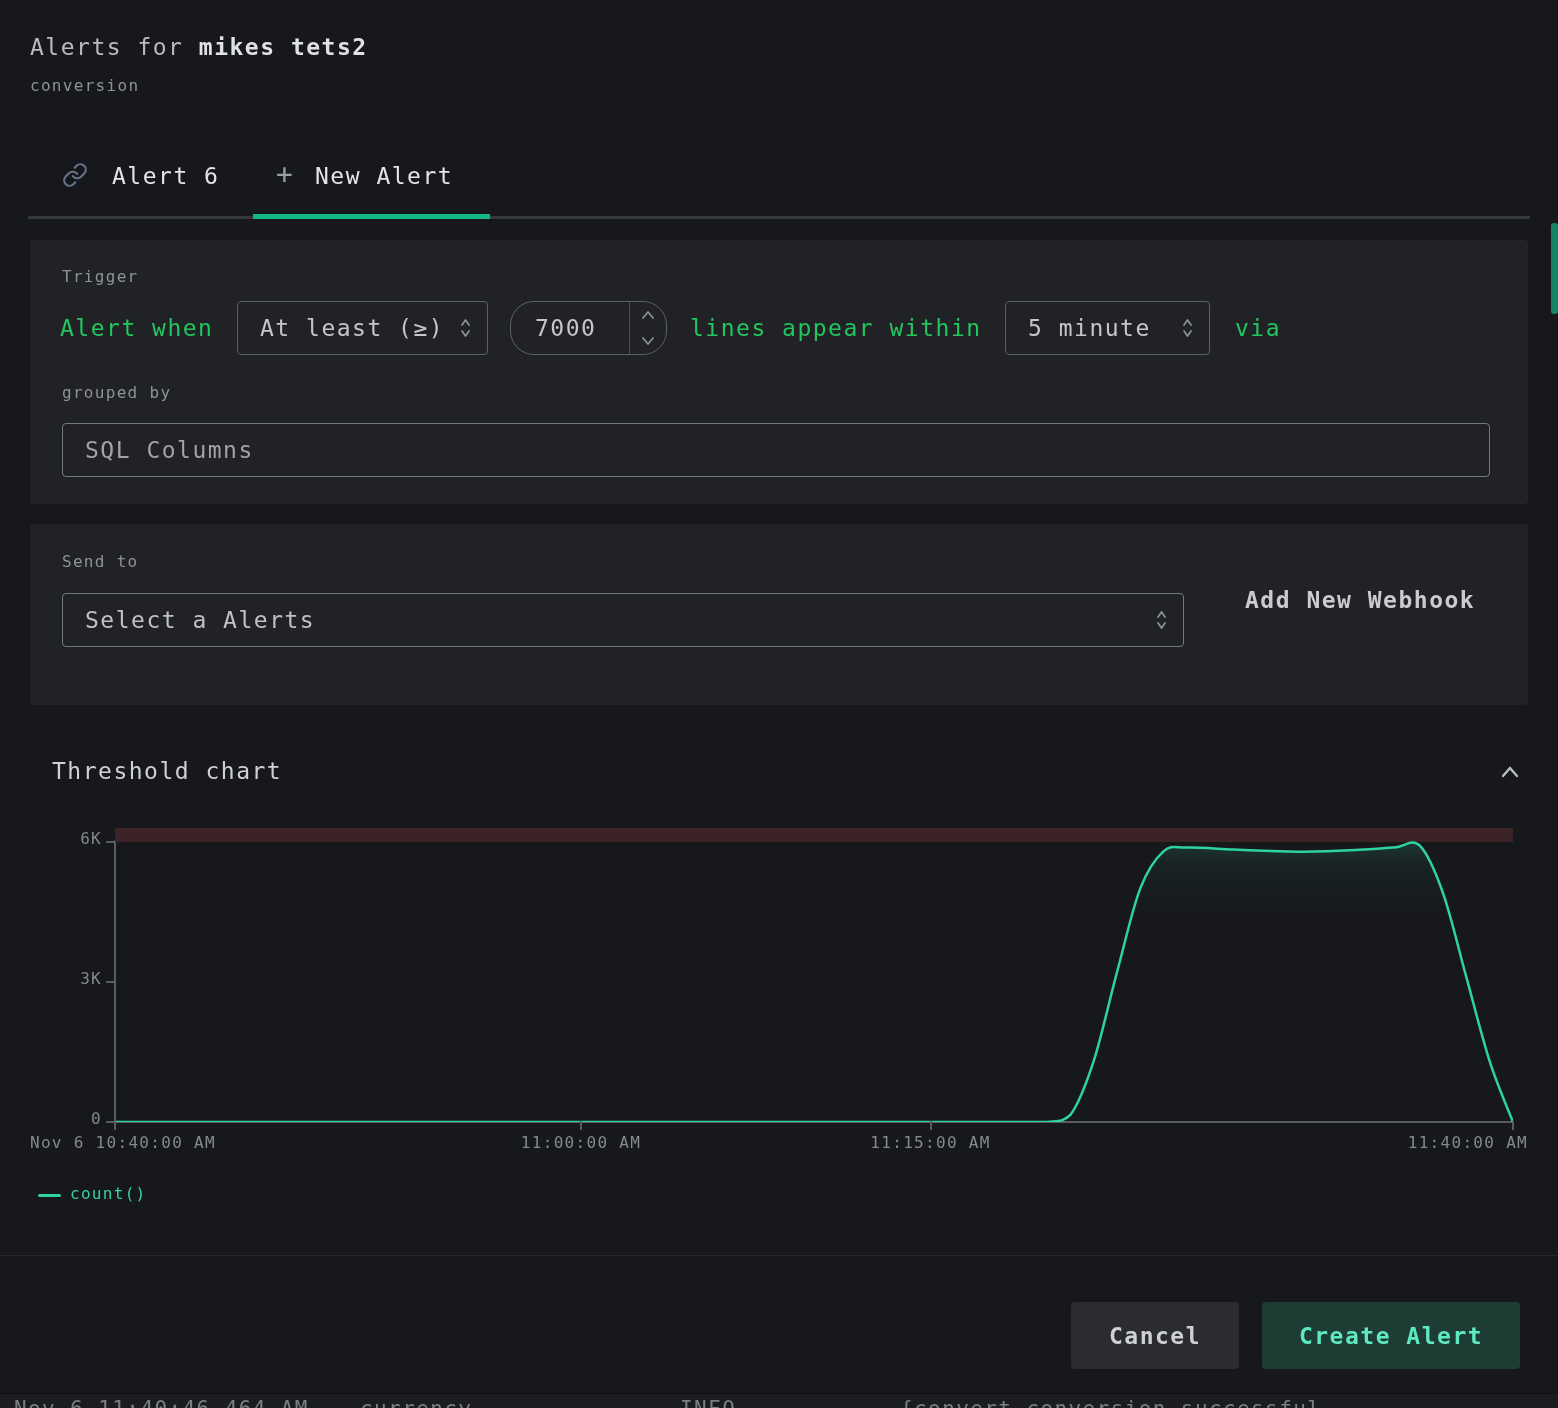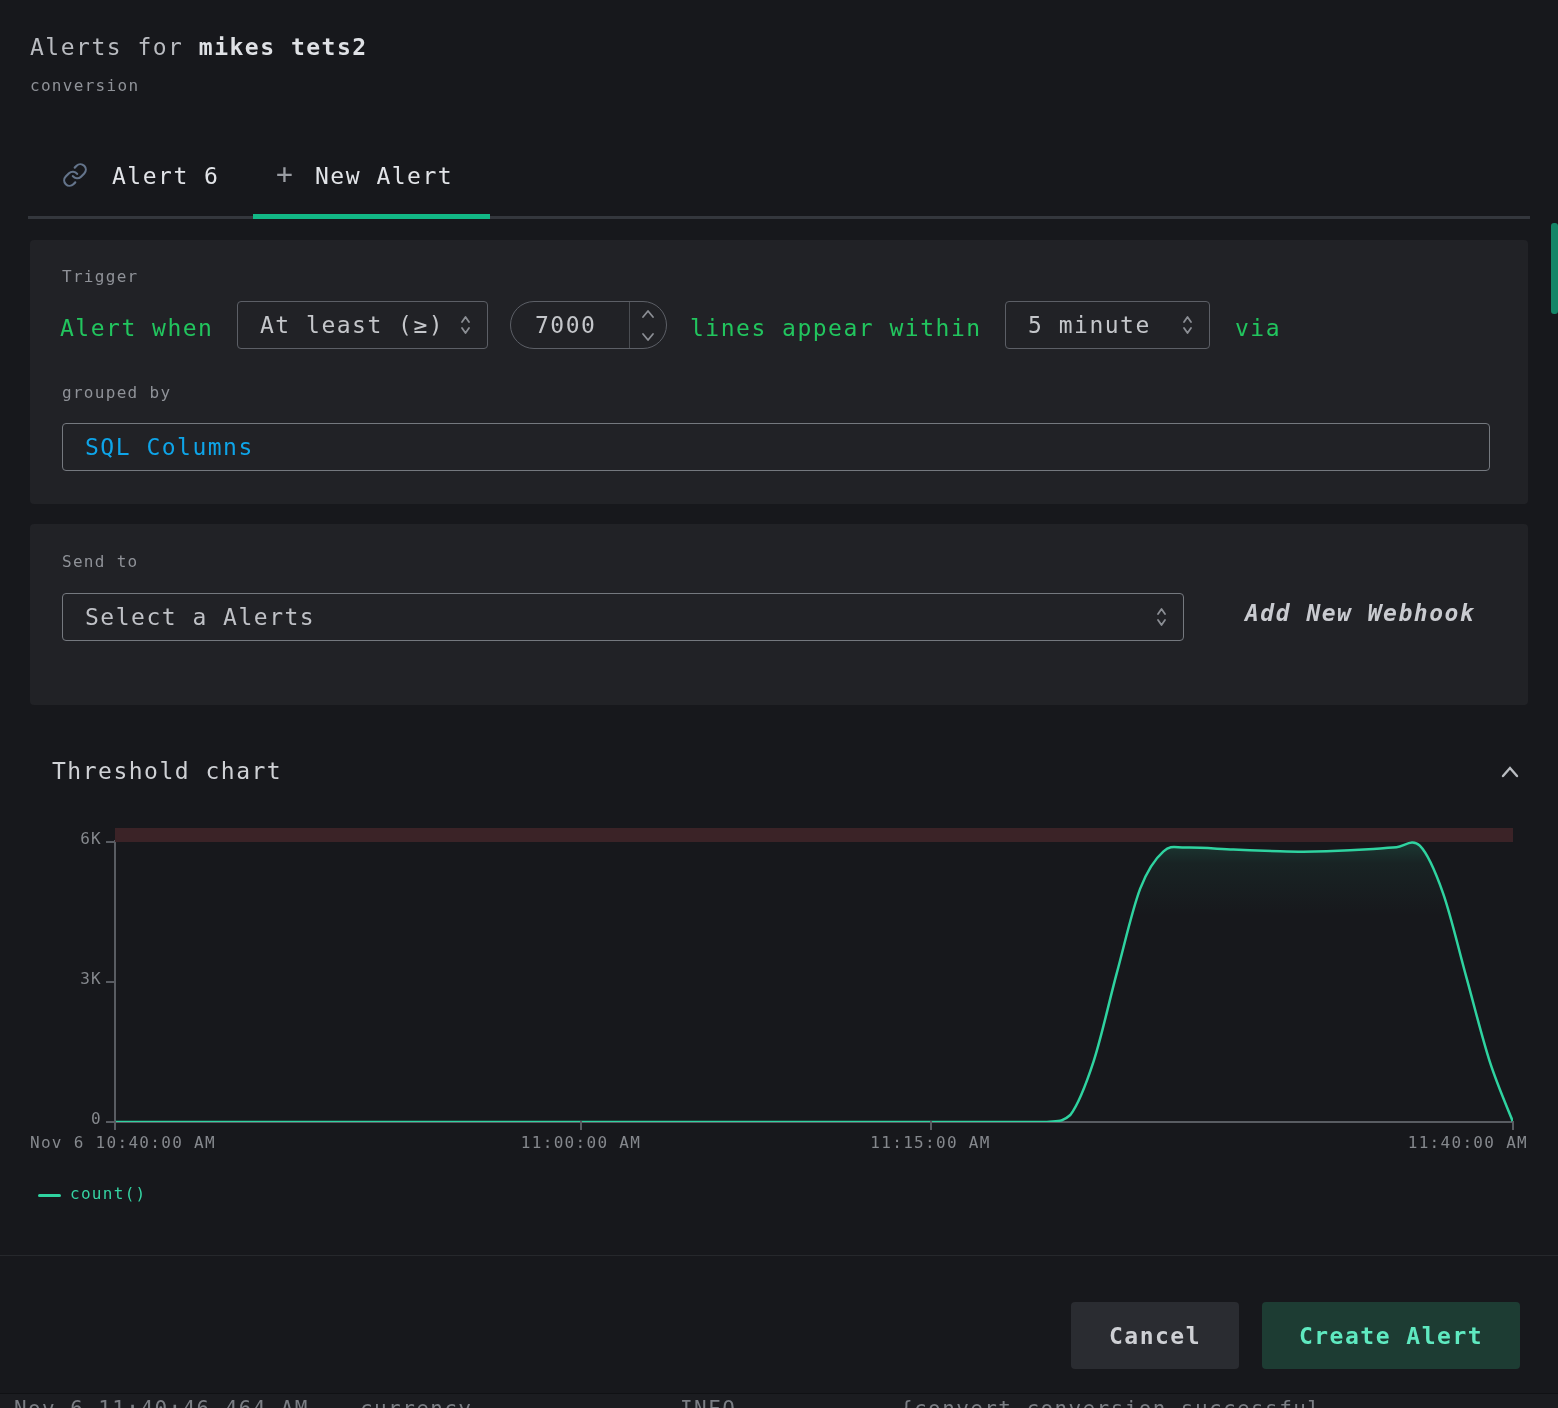--- a/index.html
+++ b/index.html
@@ -34,41 +34,41 @@
   .panel-send    { left:30px; top:524px; width:1498px; height:181px; }
 
   .lbl-trigger { left:62px; top:267px; }
   .lbl-grouped { left:62px; top:383px; }
   .lbl-sendto  { left:62px; top:552px; }
 
   .row-text { top:301px; height:54px; line-height:54px; color:#22c55e; }
 
   .select, .num-input, .text-input {
     background:#212226; border:1px solid #5c5f66; border-radius:4px;
-    height:48px; display:flex; align-items:center;
+    height:54px; display:flex; align-items:center;
   }
   .select { justify-content:space-between; padding:0 14px 0 22px; cursor:pointer; }
   .select .val { color:#c4c6ca; white-space:nowrap; }
   .sel-cond    { left:237px;  top:301px; width:251px; }
   .sel-window  { left:1005px; top:301px; width:205px; }
   .sel-channel { left:1302px; top:301px; width:179px; }
 
   .num-input { left:510px; top:301px; width:157px; padding:0;border-radius:24px; }
   .num-val { flex:1; padding-left:24px; }
   .stepper { width:37px; height:100%; border-left:1px solid #4a4d52;
              display:flex; flex-direction:column; cursor:pointer; }
   .stepper span { flex:1; display:flex; align-items:center; justify-content:center; color:#9da0a5; }
 
   .text-input { left:62px; top:423px; width:1428px; border-color:#75797f;
-                padding-left:22px; color:#0ea5e9; background:#212226; }
+                padding-left:22px; color:#a3a3a3; background:#212226; }
 
   .sel-webhook { left:62px; top:593px; width:1122px; border-color:#75797f; }
   .sel-webhook .val { color:#bfc1c6; }
-  .add-webhook { left:1245px; top:586px; height:54px; line-height:54px;
-                 font-weight:bold; color:#c9cbd0; cursor:pointer;font-style:italic; }
+  .add-webhook { left:1245px; top:573px; height:54px; line-height:54px;
+                 font-weight:bold; color:#c9cbd0; cursor:pointer; }
 
   .chev-updown { width:15px; height:28px; flex:0 0 auto; }
   .chev-updown polyline, .chev-small polyline, .chevron-up polyline {
     fill:none; stroke:#8b8e94; stroke-width:1.8; stroke-linecap:round; stroke-linejoin:round;
   }
 
   
   .chart-title { left:52px; top:758px; color:#cfd1d5; }
   .collapse-icon { left:1496px; top:758px; width:28px; height:28px; cursor:pointer; }
   .collapse-icon polyline { stroke:#b9bcc1; stroke-width:2.4; fill:none; stroke-linecap:round; }

